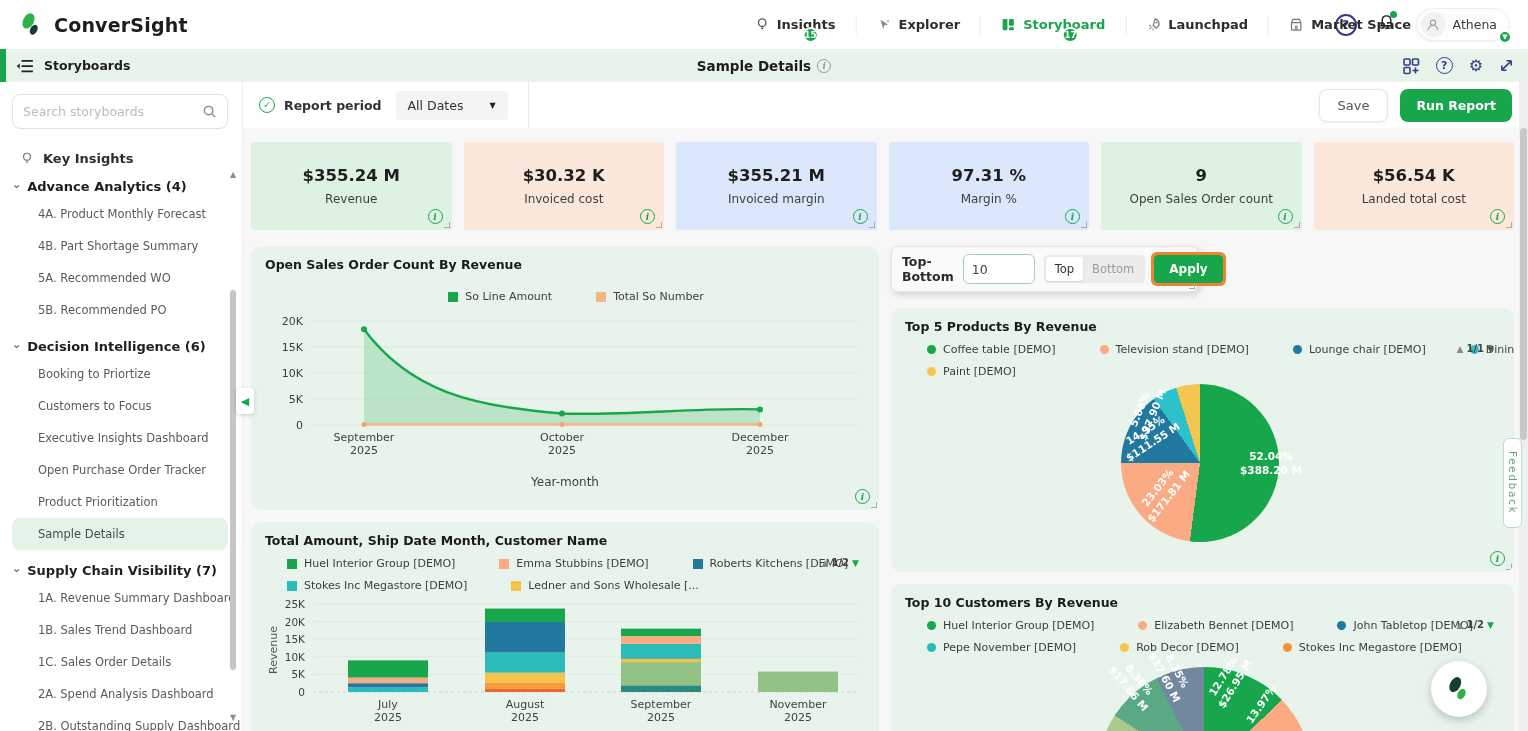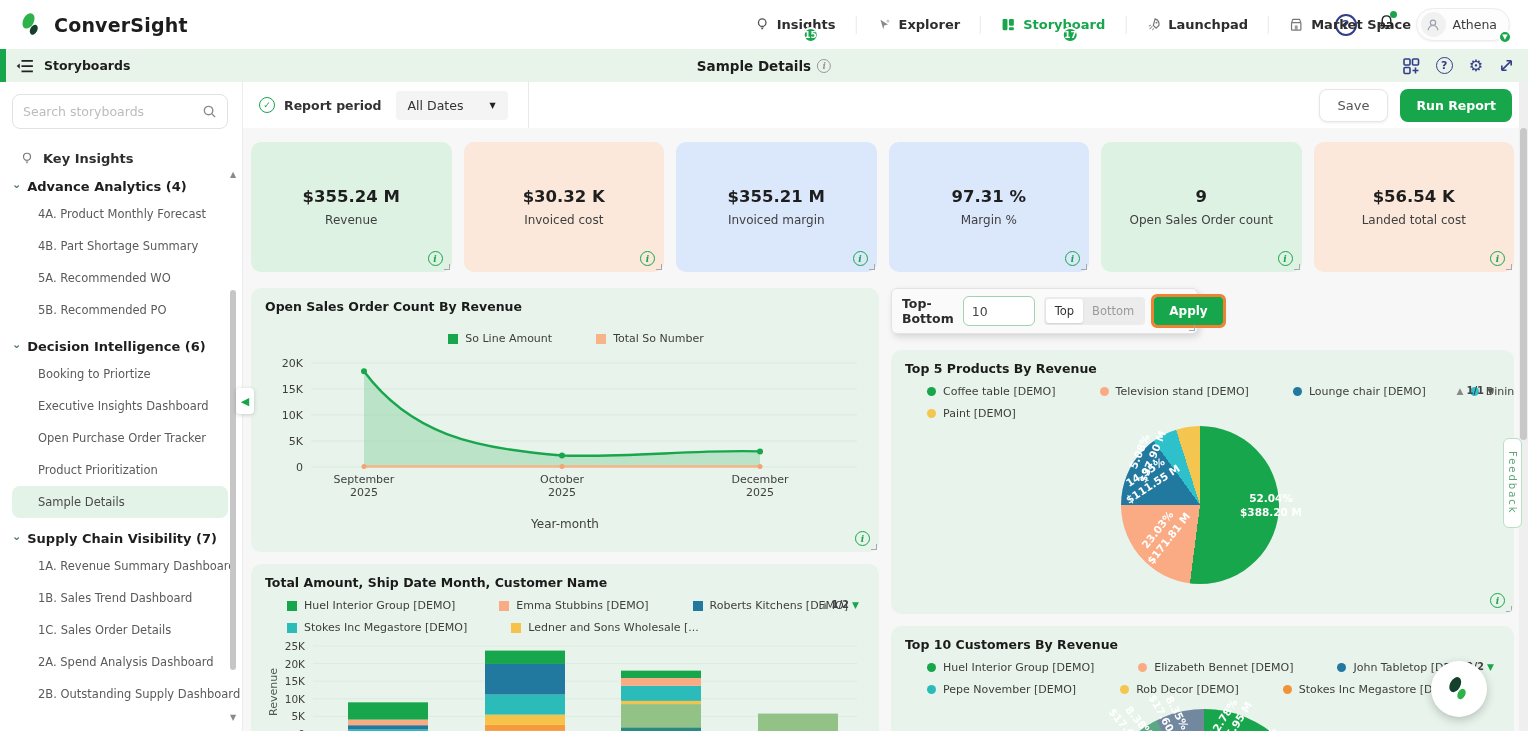--- a/index.html
+++ b/index.html
@@ -55,21 +55,21 @@
   .check-circle { width:16px; height:16px; border:1.6px solid #17a64b; border-radius:50%; color:#17a64b; font-size:9px; display:flex; align-items:center; justify-content:center; font-weight:700; }
   .filter-label { font-size:12.5px; color:#333; font-weight:600; margin:0 14px 0 9px; }
   .dropdown { background:#f4f4f4; border-radius:4px; padding:7px 12px; font-size:12.5px; color:#333; display:flex; align-items:center; gap:26px; cursor:pointer; }
   .dd-caret { font-size:8px; color:#222; }
   .filter-divider { width:1px; height:46px; background:#e9e9e9; margin-left:20px; }
   .btn-save { margin-left:auto; background:#fff; border:1px solid #e6e6e6; border-radius:8px; padding:8px 18px; font-size:13px; color:#555; cursor:pointer; box-shadow:0 1px 3px rgba(0,0,0,.07); font-family:inherit; }
   .btn-run { margin-left:12px; background:#17a64b; border:none; border-radius:8px; padding:9px 16px; font-size:12.5px; color:#fff; font-weight:600; cursor:pointer; font-family:inherit; }
   .content { flex:1; padding:14px 14px 0 8px; overflow:hidden; }
   
   .kpi-row { display:grid; grid-template-columns:repeat(6,1fr); gap:12px; }
-  .kpi-card { height:130px; border-radius:10px; position:relative; display:flex; flex-direction:column; align-items:center; justify-content:center; }
+  .kpi-card { height:88px; border-radius:2px; position:relative; display:flex; flex-direction:column; align-items:center; justify-content:center; }
   .kpi-value { font-size:16.5px; font-weight:700; color:#1e1e1e; }
   .kpi-label { font-size:12px; color:#3e3e3e; margin-top:7px; }
   .info-i { width:15px; height:15px; border:1.4px solid #17a64b; border-radius:50%; color:#17a64b; font-size:9px; font-style:italic; font-weight:700; display:flex; align-items:center; justify-content:center; font-family:"DejaVu Serif",serif; cursor:pointer; }
   .card-info { position:absolute; right:9px; bottom:6px; }
   .corner-mark { position:absolute; right:2px; bottom:2px; width:6px; height:6px; border-right:1.6px solid #a9a9a9; border-bottom:1.6px solid #a9a9a9; }
   
   .charts-row { display:flex; gap:12px; margin-top:16px; align-items:flex-start; }
   .col-left { width:628px; flex:none; }
   .col-right { flex:1; min-width:0; }
   .chart-card { background:#e8f4eb; border-radius:10px; position:relative; padding:11px 14px; }
@@ -236,20 +236,21 @@
         </div>
         <div class="side-item">4A. Product Monthly Forecast</div>
         <div class="side-item">4B. Part Shortage Summary</div>
         <div class="side-item">5A. Recommended WO</div>
         <div class="side-item">5B. Recommended PO</div>
         <div class="side-section-header">
           <span class="chev">⌄</span>
           <span>Decision Intelligence (6)</span>
         </div>
         <div class="side-item">Booking to Priortize</div>
+        <div class="side-item">Customers to Focus</div>
         <div class="side-item">Executive Insights Dashboard</div>
         <div class="side-item">Open Purchase Order Tracker</div>
         <div class="side-item">Product Prioritization</div>
         <div class="side-item selected">Sample Details</div>
         <div class="side-section-header">
           <span class="chev">⌄</span>
           <span>Supply Chain Visibility (7)</span>
         </div>
         <div class="side-item">1A. Revenue Summary Dashboard</div>
         <div class="side-item">1B. Sales Trend Dashboard</div>

